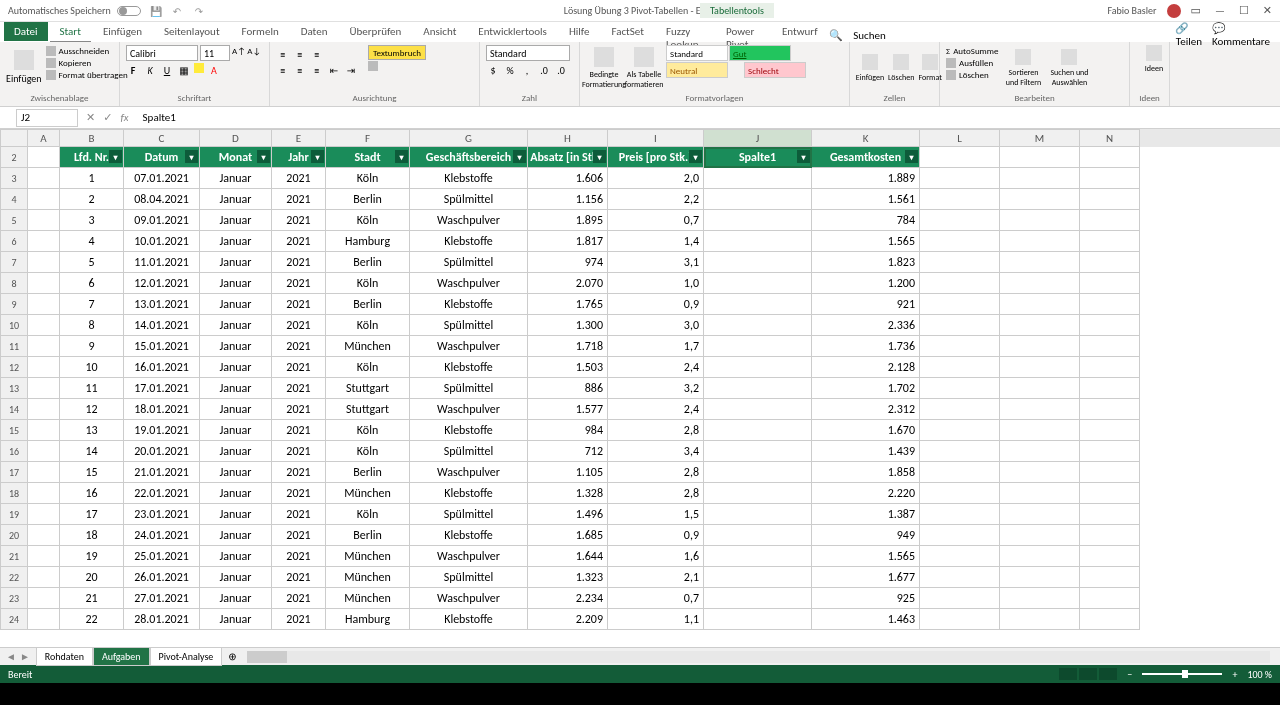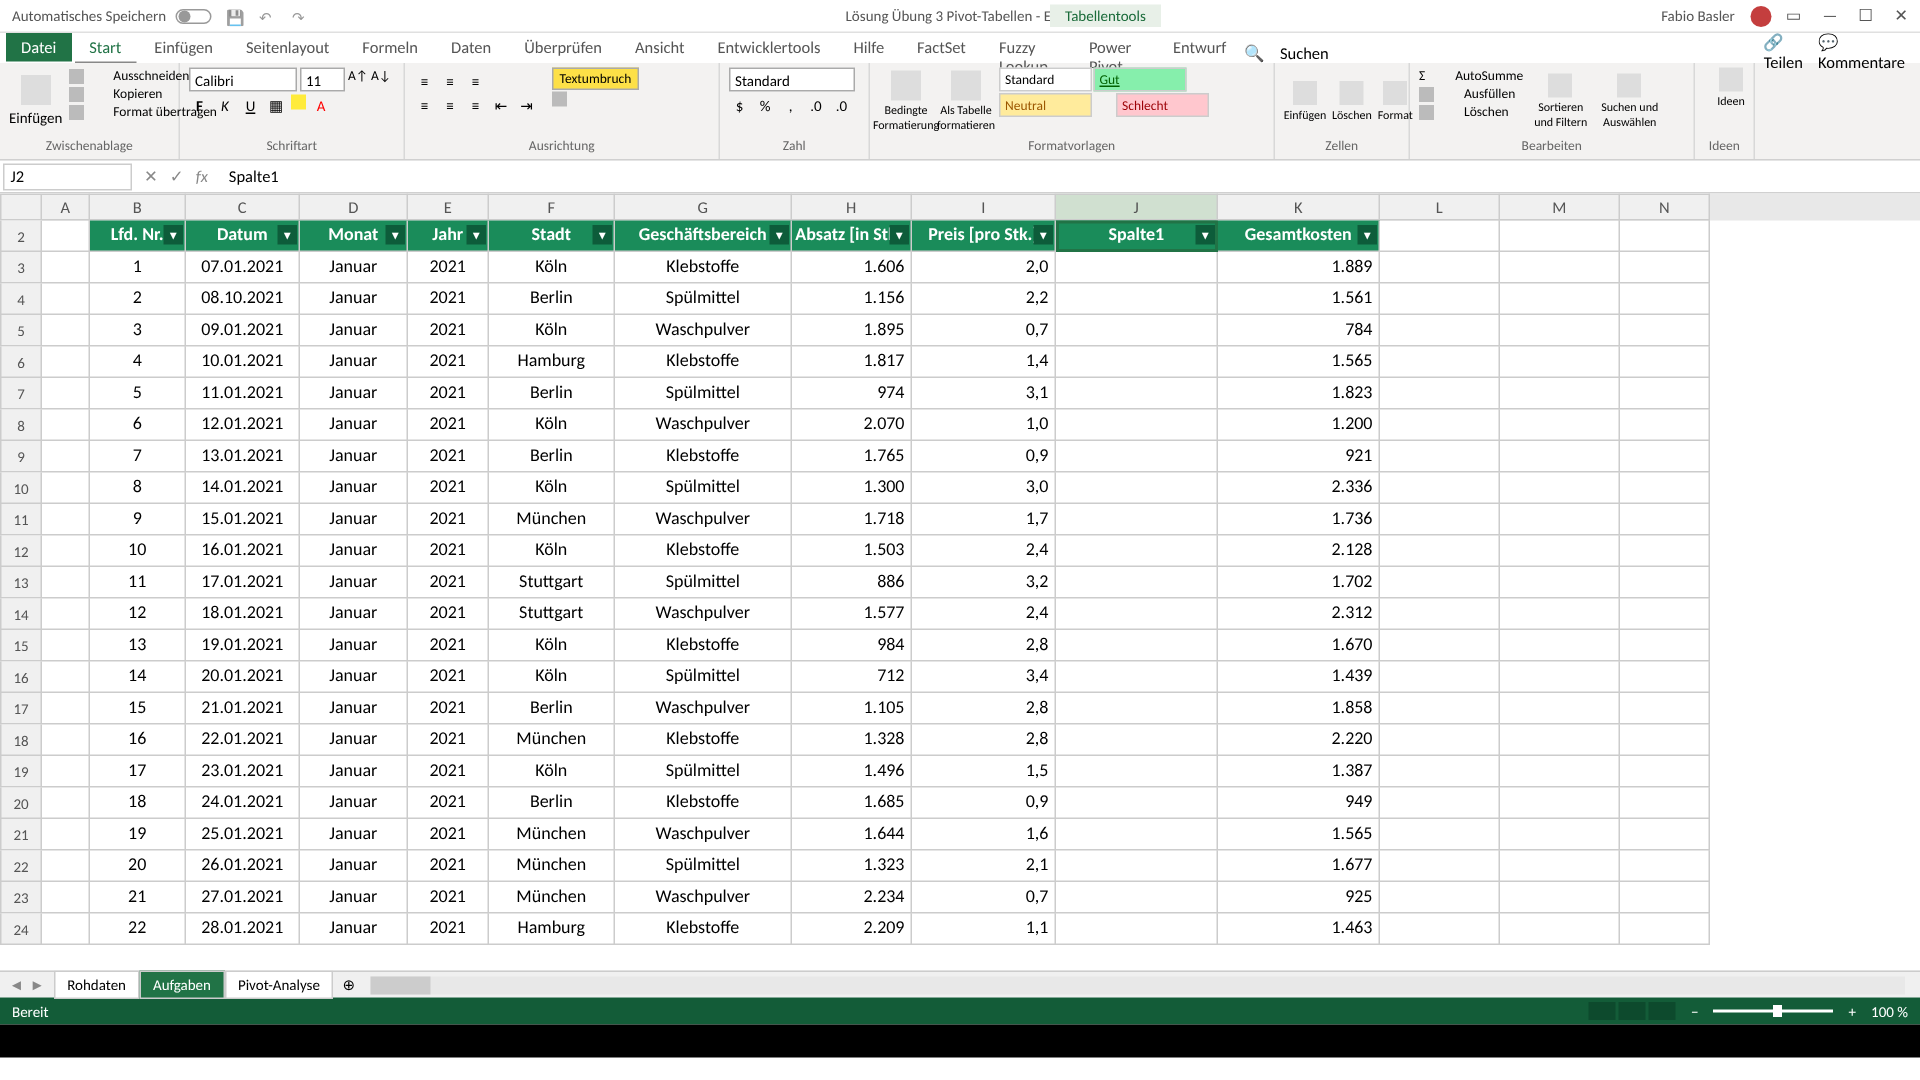--- a/index.html
+++ b/index.html
@@ -26,40 +26,40 @@
 .tab-right { margin-left: auto; display: flex; align-items: center; gap: 10px; margin-right: 10px; }
 
 
 .ribbon { height: 65px; background: #f3f2f1; border-bottom: 1px solid #d0d0d0; display: flex; font-size: 10px; }
 .ribbon-group { border-right: 1px solid #d8d8d8; padding: 3px 6px; display: flex; flex-direction: column; position: relative; }
 .ribbon-group-label { text-align: center; color: #666; font-size: 9px; margin-top: auto; padding-top: 2px; }
 .ribbon-items { display: flex; gap: 4px; flex: 1; }
 .big-btn { display: flex; flex-direction: column; align-items: center; justify-content: center; width: 36px; gap: 2px; }
 .big-btn .icon { width: 20px; height: 20px; background: #ddd; }
 .small-list { display: flex; flex-direction: column; gap: 1px; font-size: 9px; }
-.small-item { display: flex; align-items: center; gap: 20px; white-space: nowrap; }
+.small-item { display: flex; align-items: center; gap: 3px; white-space: nowrap; }
 .icon-sm { width: 10px; height: 10px; background: #bbb; display: inline-block; }
 .font-box { display: flex; gap: 2px; }
 .font-select { width: 72px; height: 16px; border: 1px solid #aaa; background: #fff; font-size: 10px; padding: 0 3px; }
 .size-select { width: 30px; height: 16px; border: 1px solid #aaa; background: #fff; font-size: 10px; padding: 0 3px; }
 .btn-row { display: flex; gap: 3px; margin-top: 2px; }
 .fmt-btn { width: 14px; height: 14px; border: 1px solid transparent; display: flex; align-items: center; justify-content: center; font-size: 10px; }
 .fmt-btn.bold { font-weight: bold; }
 .fmt-btn.italic { font-style: italic; }
 .fmt-btn.underline { text-decoration: underline; }
 .styles-grid { display: flex; flex-direction: column; gap: 1px; }
 .style-cell { width: 62px; height: 16px; border: 1px solid #ccc; font-size: 9px; display: flex; align-items: center; padding: 0 3px; }
 .sc-standard { background: #fff; }
-.sc-gut { background: #86efac; color: #006100; text-decoration: underline; }
+.sc-gut { background: #22c55e; color: #006100; text-decoration: underline; }
 .sc-neutral { background: #ffeb9c; color: #9c5700; }
 .sc-schlecht { background: #ffc7ce; color: #9c0006; }
 
 
 .formula-bar { height: 22px; display: flex; align-items: center; border-bottom: 1px solid #d0d0d0; font-size: 11px; }
-.name-box { width: 86px; height: 18px; border: 1px solid #ccc; margin-left: 2px; padding: 0 4px; display: flex; align-items: center; }
+.name-box { width: 62px; height: 18px; border: 1px solid #ccc; margin-left: 16px; padding: 0 4px; display: flex; align-items: center; }
 .fx-icons { display: flex; gap: 8px; margin: 0 8px; color: #888; }
 .formula-input { flex: 1; padding: 0 6px; }
 
 
 .sheet-area { position: relative; height: 518px; overflow: hidden; }
 .col-headers { display: flex; height: 18px; background: #e8e8e8; font-size: 11px; }
 .select-all { width: 28px; border: 1px solid #ccc; background: #f0f0f0; }
 .col-h { border: 1px solid #ccc; border-left: none; display: flex; align-items: center; justify-content: center; background: #f0f0f0; color: #555; }
 .col-h.sel { background: #d0e0d0; }
 .grid { display: flex; }
@@ -391,21 +391,21 @@
           <div class="cell cI r">2,0</div>
           <div class="cell cJ"></div>
           <div class="cell cK r">1.889</div>
           <div class="cell cL"></div>
           <div class="cell cM"></div>
           <div class="cell cN"></div>
         </div>
         <div class="data-row">
           <div class="cell cA"></div>
           <div class="cell cB">2</div>
-          <div class="cell cC">08.10.2021</div>
+          <div class="cell cC">08.04.2021</div>
           <div class="cell cD">Januar</div>
           <div class="cell cE">2021</div>
           <div class="cell cF">Berlin</div>
           <div class="cell cG">Spülmittel</div>
           <div class="cell cH r">1.156</div>
           <div class="cell cI r">2,2</div>
           <div class="cell cJ"></div>
           <div class="cell cK r">1.561</div>
           <div class="cell cL"></div>
           <div class="cell cM"></div>

